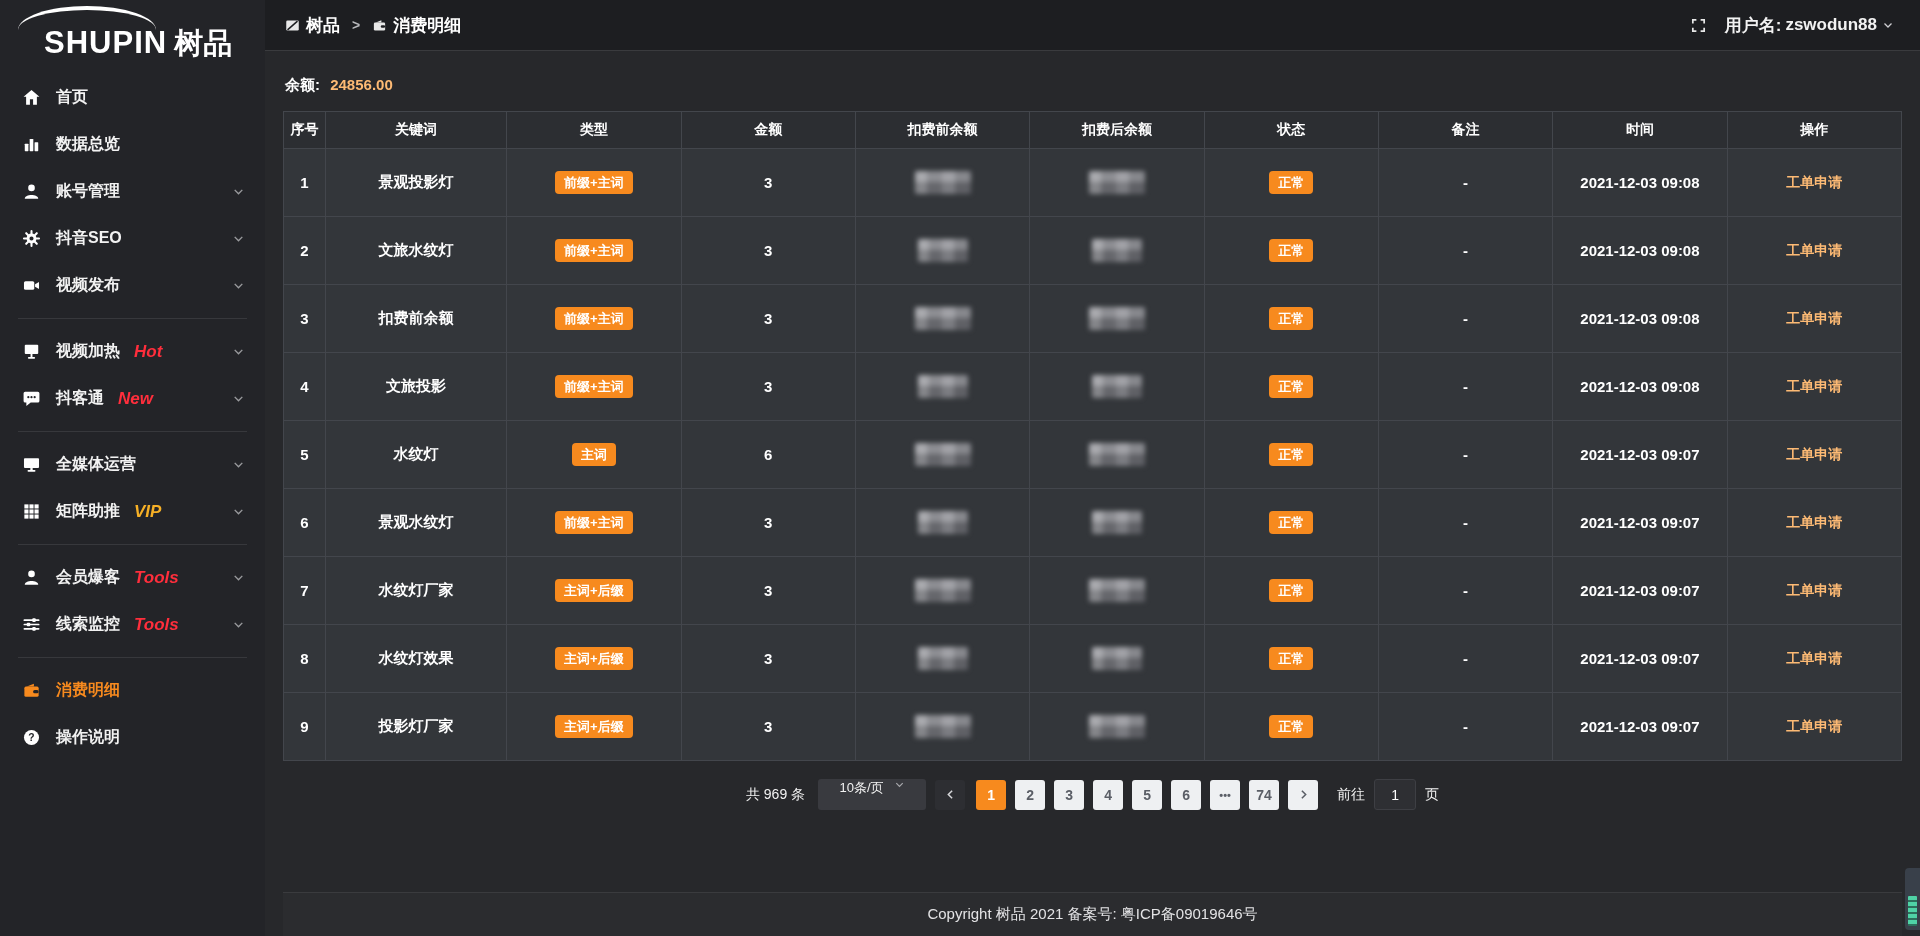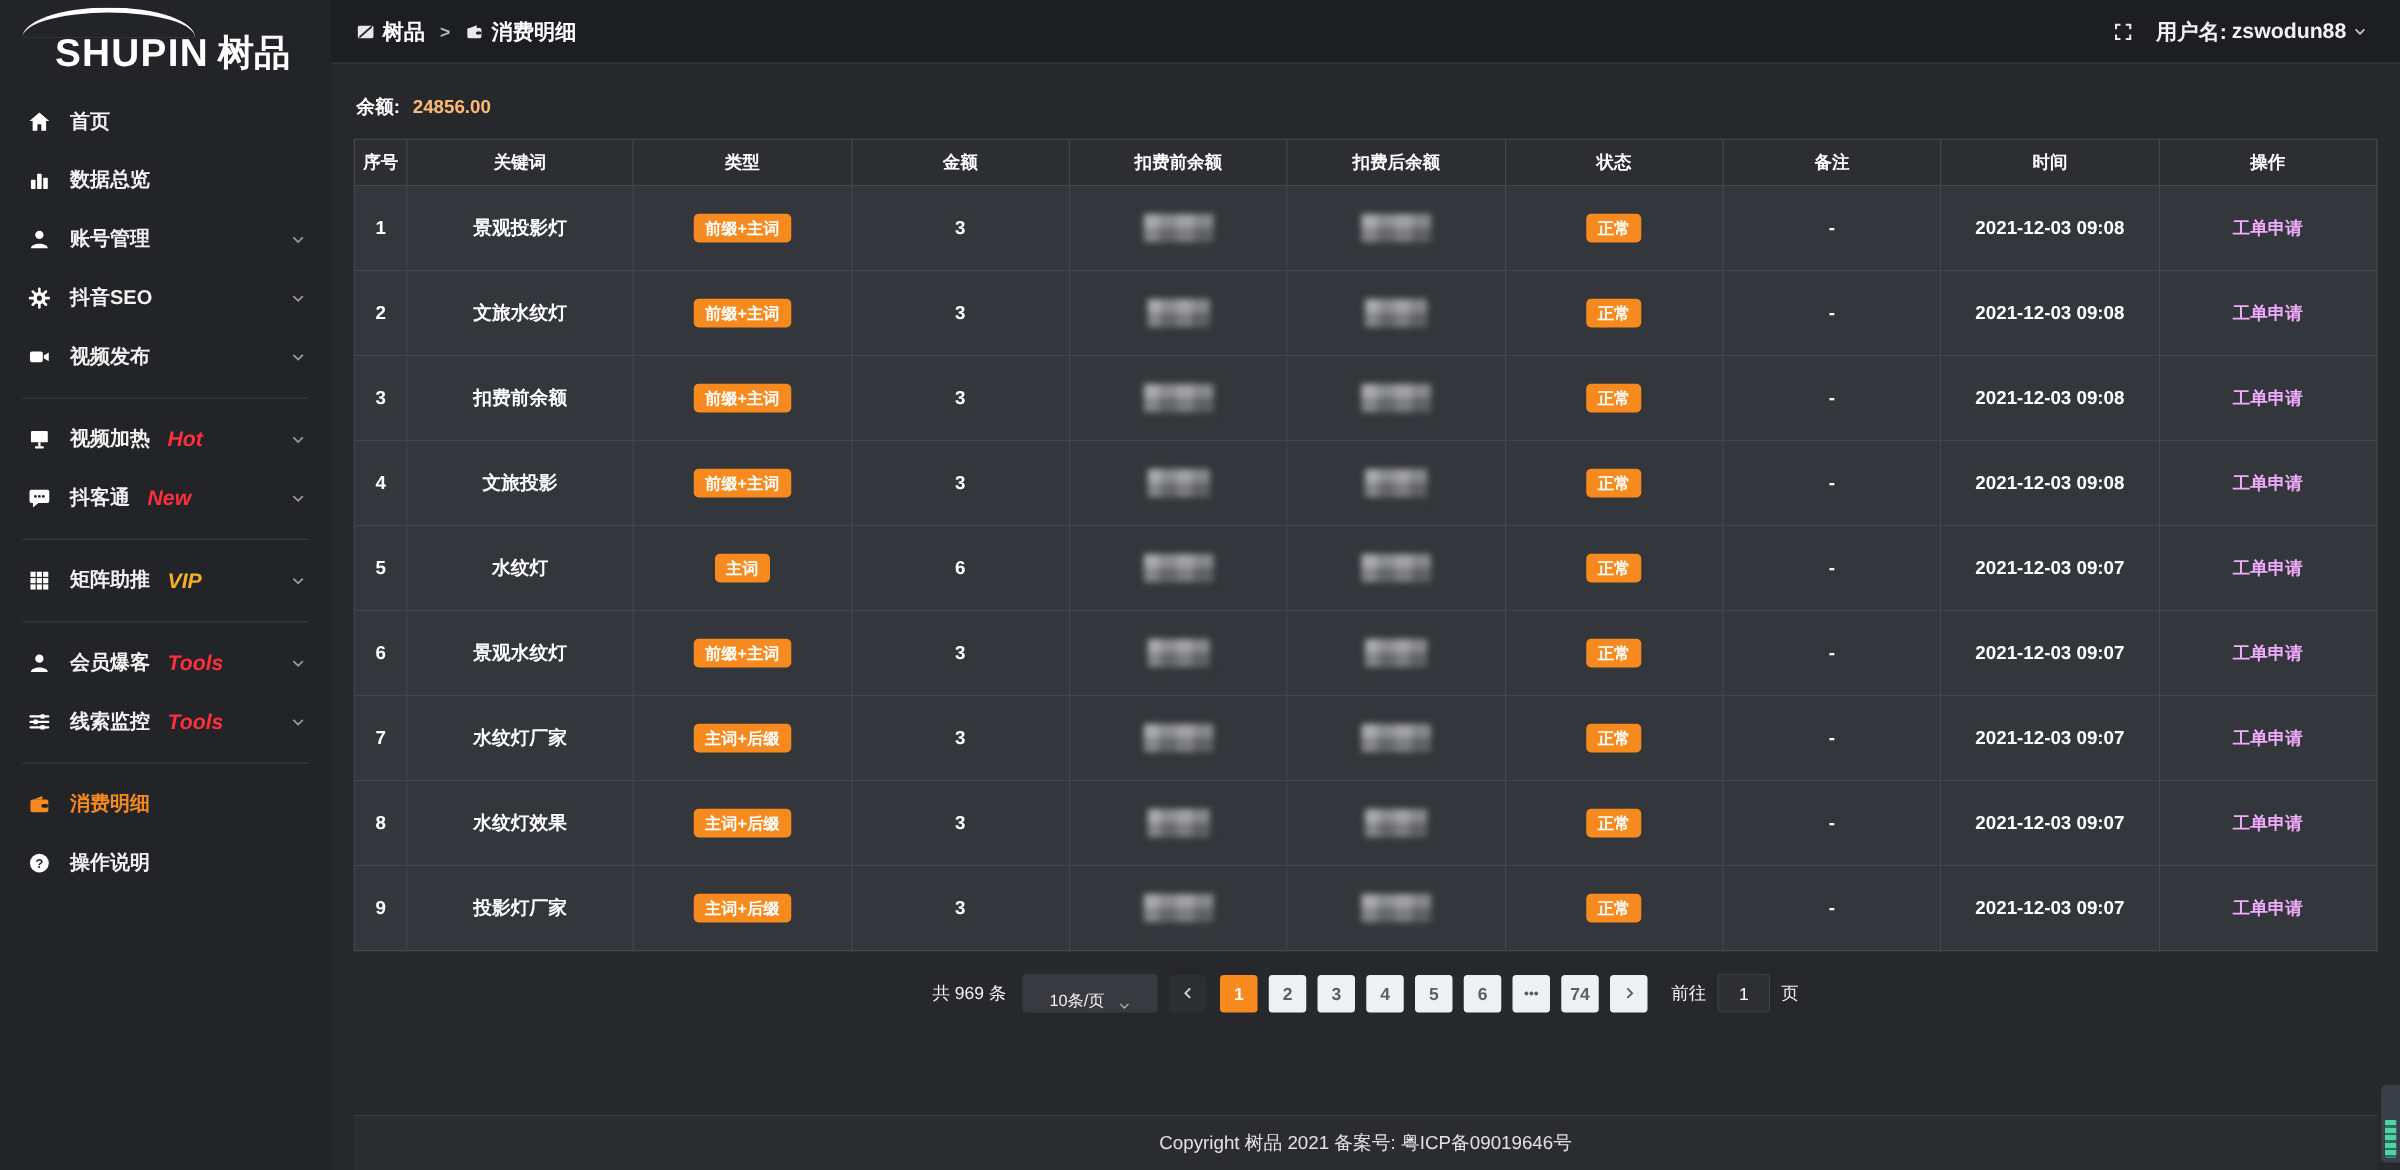--- a/index.html
+++ b/index.html
@@ -54,33 +54,33 @@
   .data-table td {
     background:#33363a; height:68px; font-size:15px; font-weight:600; color:#fff;
     border:1px solid #43464c; text-align:center; padding:0 4px;
   }
   .data-table th:nth-child(1), .data-table td:nth-child(1) { width:42px; }
   .data-table th:nth-child(2), .data-table td:nth-child(2) { width:11.2%; }
   .type-badge, .status-badge {
     display:inline-block; background:#f78a1e; color:#fff; font-size:13px; font-weight:600;
     padding:5px 9px; border-radius:4px; line-height:1;
   }
-  .action-link { color:#f0abfc; font-size:14px; font-weight:600; text-decoration:none; cursor:pointer; }
+  .action-link { color:#fdba74; font-size:14px; font-weight:600; text-decoration:none; cursor:pointer; }
   .mosaic {
     display:inline-block; width:56px; height:23px; border-radius:2px; vertical-align:middle;
     filter:blur(2.6px);
     background:
       linear-gradient(180deg, rgba(255,255,255,.18) 0 50%, rgba(0,0,0,.12) 50% 100%),
       linear-gradient(90deg,#97989d 0 22%,#74757b 22% 48%,#8d8e94 48% 72%,#6d6e74 72% 100%);
   }
   tr:nth-child(even) .mosaic { width:50px; }
   
   .pager { display:flex; align-items:center; justify-content:center; gap:9px; margin-top:18px; }
   .pg-total { font-size:14px; color:#f2f2f2; margin-right:4px; }
-  .pg-select { display:flex; align-items:flex-end; justify-content:center; gap:10px; width:108px; height:31px;
+  .pg-select { display:flex; align-items:flex-start; justify-content:center; gap:10px; width:108px; height:31px;
     background:#393a3f; border-radius:3px; font-size:13px; color:#f2f2f2; cursor:pointer; }
   .pg-select .chev { display:inline-flex; color:#a8a9ad; }
   .pg-select .chev svg { width:11px; height:11px; }
   .pg-btn { width:30px; height:30px; border:none; border-radius:3px; background:#eef0f2; color:#5a5e66;
     font-size:14px; font-weight:700; cursor:pointer; font-family:inherit; display:inline-flex; align-items:center; justify-content:center; }
   .pg-btn.active { background:#f78a1e; color:#fff; }
   .pg-btn.nav { font-size:15px; }
   .pg-btn.prev { background:#2d2e32; color:#d6d7da; margin-right:2px; }
   .pg-btn svg { width:13px; height:13px; }
   .pg-goto { display:flex; align-items:center; gap:9px; margin-left:10px; font-size:14px; color:#f2f2f2; }
@@ -205,20 +205,36 @@
     <span class="mi-arrow">
       <svg viewBox="0 0 24 24" fill="none" stroke="currentColor" stroke-width="2.6">
             <path d="M5 9 l7 7 7-7"></path>
           </svg>
     </span>
   </div>
       <div class="menu-divider"></div>
       <div class="menu-item">
     <span class="mi-icon">
           <svg viewBox="0 0 24 24" fill="currentColor">
+            <rect x="2.5" y="4" width="19" height="12.5" rx="1.2"></rect>
+            <rect x="10.5" y="16.5" width="3" height="2.5"></rect>
+            <rect x="7" y="19" width="10" height="2.2" rx="1"></rect>
+          </svg>
+        </span>
+    <span class="mi-label">全媒体运营</span>
+
+    <span class="mi-arrow">
+      <svg viewBox="0 0 24 24" fill="none" stroke="currentColor" stroke-width="2.6">
+            <path d="M5 9 l7 7 7-7"></path>
+          </svg>
+    </span>
+  </div>
+      <div class="menu-item">
+    <span class="mi-icon">
+          <svg viewBox="0 0 24 24" fill="currentColor">
             <g>
               <rect x="3" y="3" width="5.2" height="5.2"></rect>
               <rect x="9.4" y="3" width="5.2" height="5.2"></rect>
               <rect x="15.8" y="3" width="5.2" height="5.2"></rect>
               <rect x="3" y="9.4" width="5.2" height="5.2"></rect>
               <rect x="9.4" y="9.4" width="5.2" height="5.2"></rect>
               <rect x="15.8" y="9.4" width="5.2" height="5.2"></rect>
               <rect x="3" y="15.8" width="5.2" height="5.2"></rect>
               <rect x="9.4" y="15.8" width="5.2" height="5.2"></rect>
               <rect x="15.8" y="15.8" width="5.2" height="5.2"></rect>

